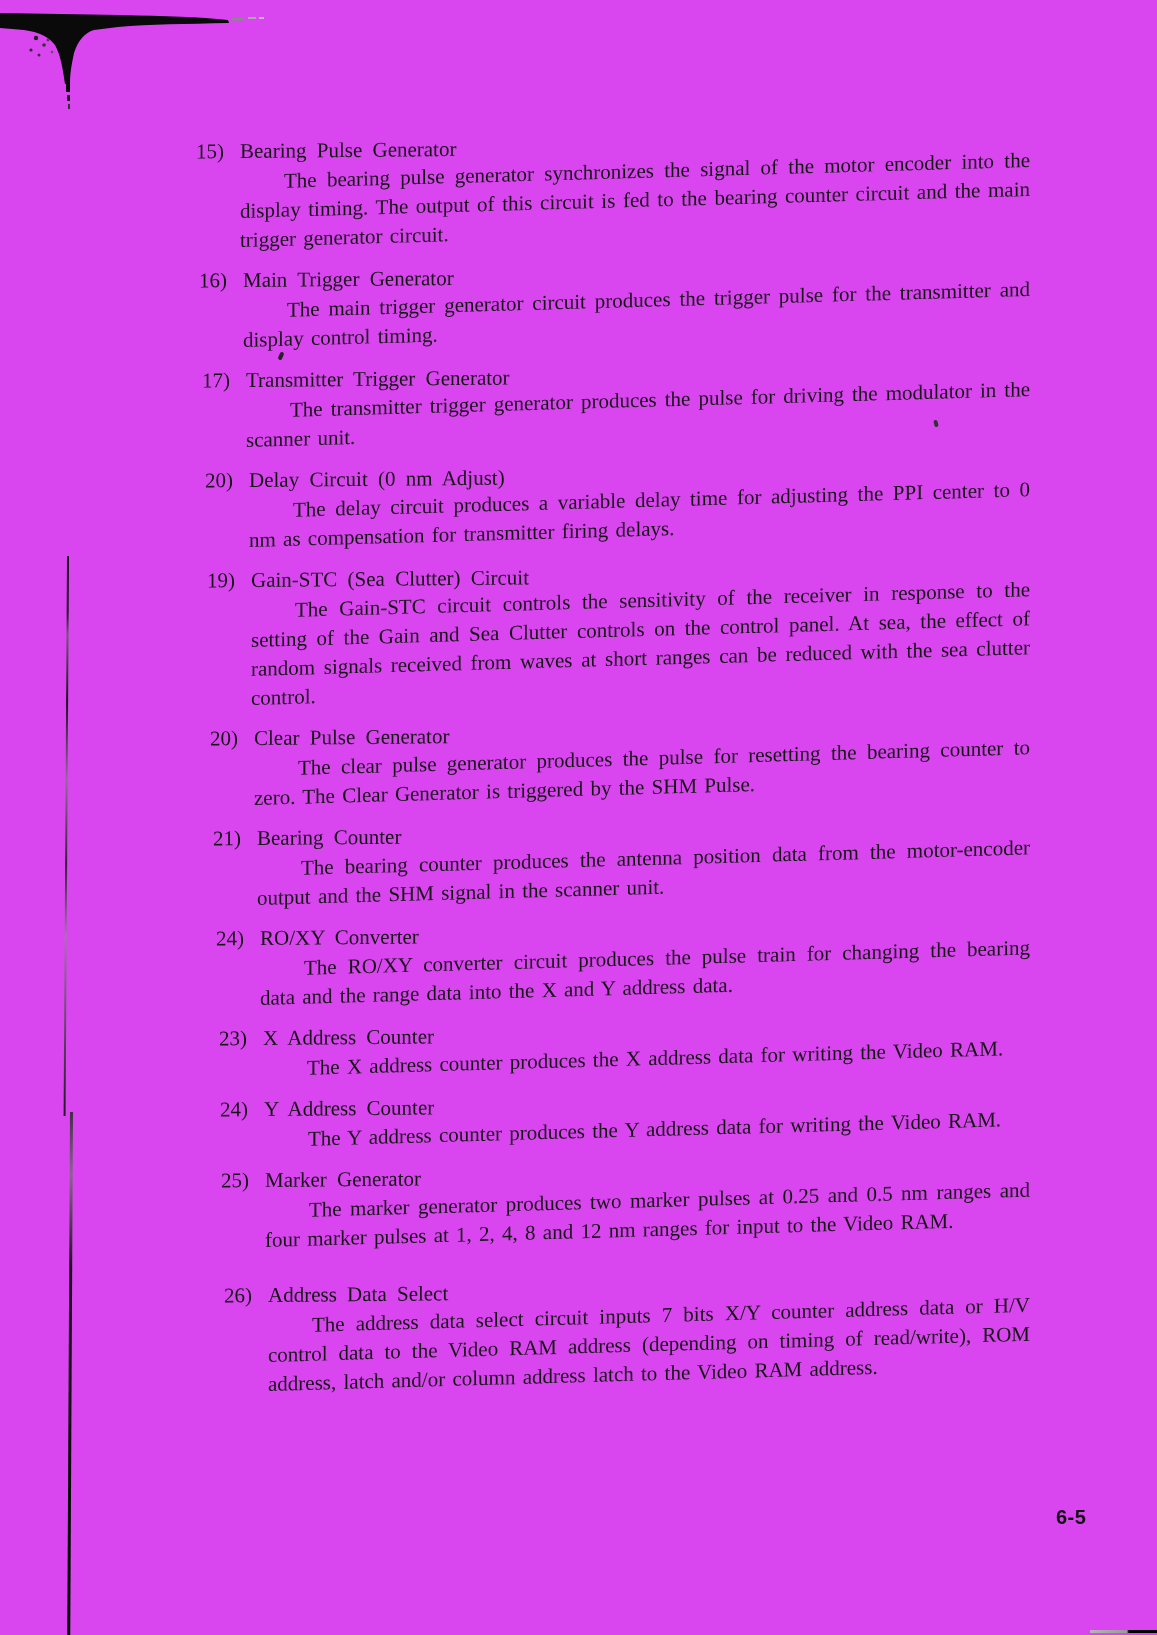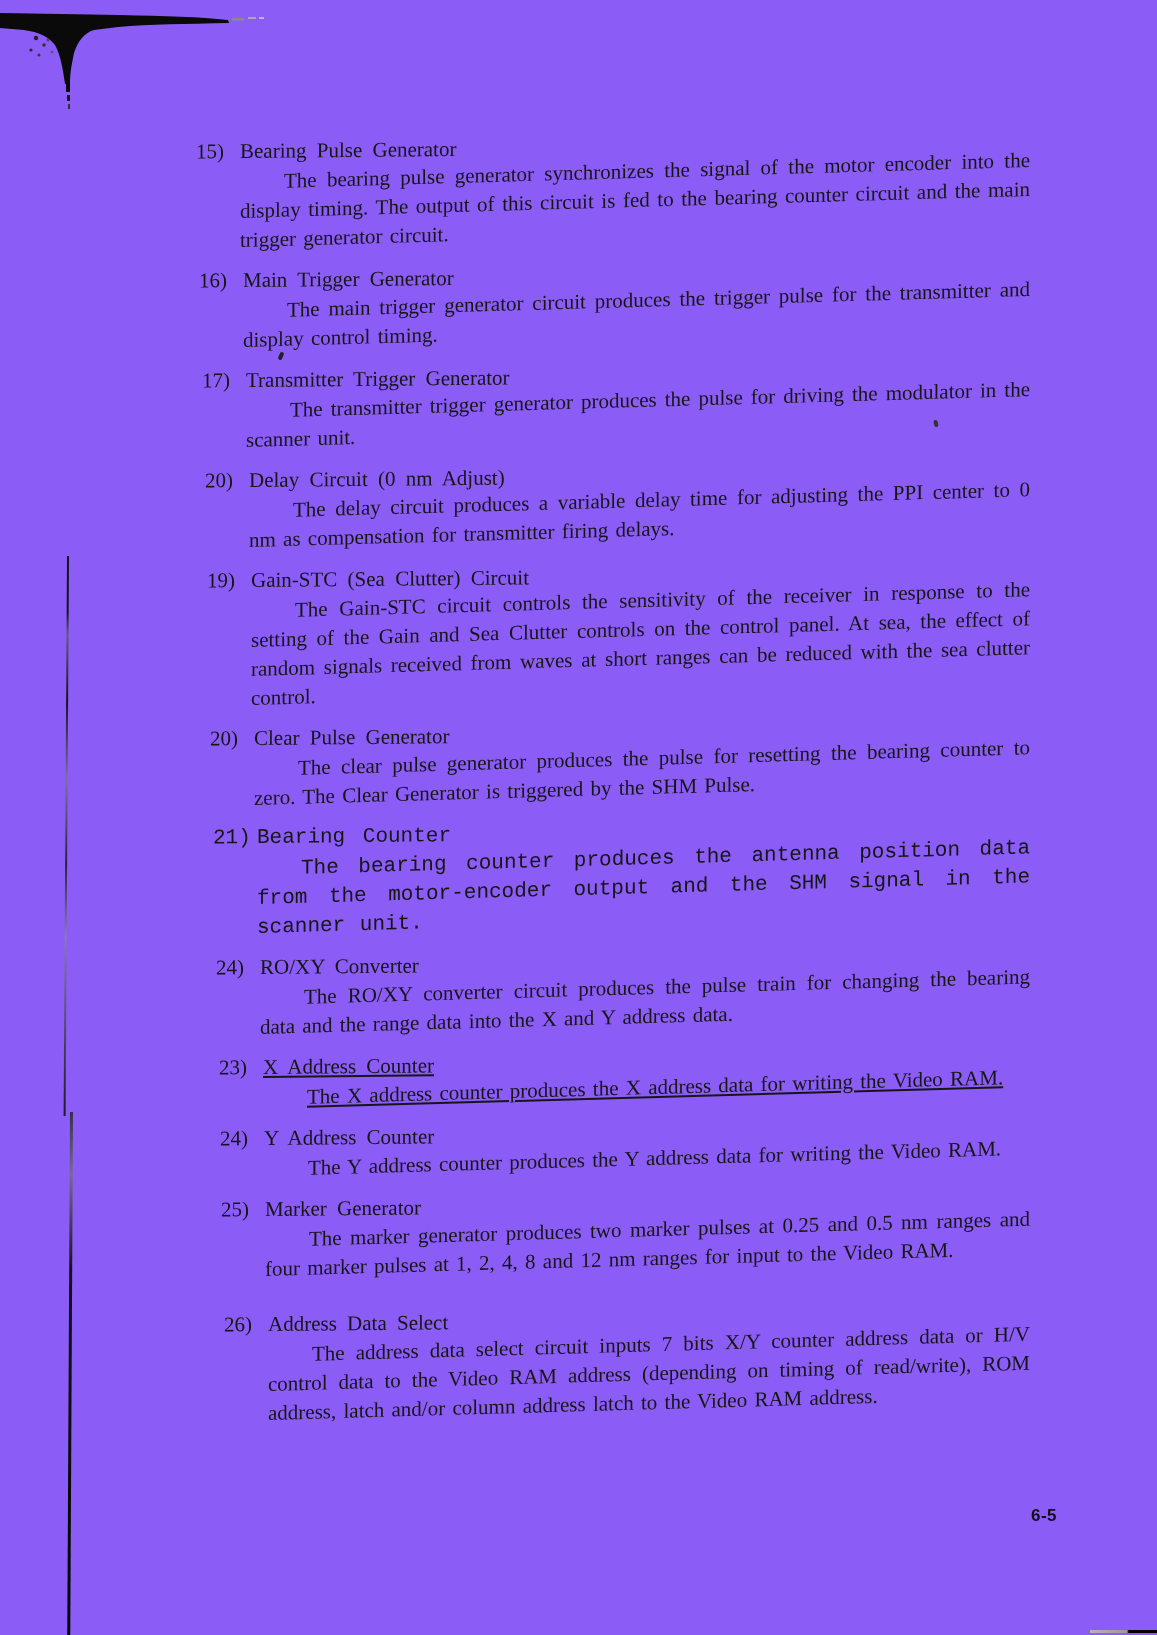--- a/index.html
+++ b/index.html
@@ -4,44 +4,44 @@
 <style>
   html, body {
     margin: 0;
     padding: 0;
     background: #e8e8e8;
   }
   .page {
     position: relative;
     width: 1157px;
     height: 1635px;
-    background: #8b5cf6;
+    background: #d946ef;
     overflow: hidden;
     font-family: "Liberation Serif", serif;
     color: #161616;
   }
   .content {
     position: absolute;
     top: 136px;
     left: 240px;
     width: 790px;
   }
   .item {
     margin-bottom: 10px;
   }
   
   .item:nth-child(1)  { margin-left: 0px;  }
   .item:nth-child(2)  { margin-left: 3px;  }
   .item:nth-child(3)  { margin-left: 6px;  }
   .item:nth-child(4)  { margin-left: 9px;  }
   .item:nth-child(5)  { margin-left: 11px; }
   .item:nth-child(6)  { margin-left: 14px; }
-  .item:nth-child(7)  { margin-left: 17px; font-family: Liberation Mono, monospace; }
+  .item:nth-child(7)  { margin-left: 17px; }
   .item:nth-child(8)  { margin-left: 20px; }
-  .item:nth-child(9)  { margin-left: 23px; text-decoration: underline; }
+  .item:nth-child(9)  { margin-left: 23px; }
   .item:nth-child(10) { margin-left: 24px; }
   .item:nth-child(11) { margin-left: 25px; }
   .item:nth-child(12) { margin-left: 28px; margin-top: 25px; }
   .heading {
     position: relative;
     font-size: 21px;
     line-height: 30px;
     word-spacing: 5px;
     white-space: nowrap;
     transform: skewY(-0.55deg);
@@ -62,24 +62,24 @@
     transform: skewY(-1.6deg);
     transform-origin: 0 0;
   }
   
   .item:nth-child(9) .body,
   .item:nth-child(10) .body { text-align: left; }
 
   .page-number {
     position: absolute;
     top: 1506px;
-    left: 1031px;
+    left: 1056px;
     font-family: "Liberation Sans", sans-serif;
     font-weight: bold;
-    font-size: 17px;
+    font-size: 20px;
     letter-spacing: 0.5px;
     color: #111;
   }
   
   .smudge {
     position: absolute;
     top: 0;
     left: 0;
     width: 270px;
     height: 130px;

